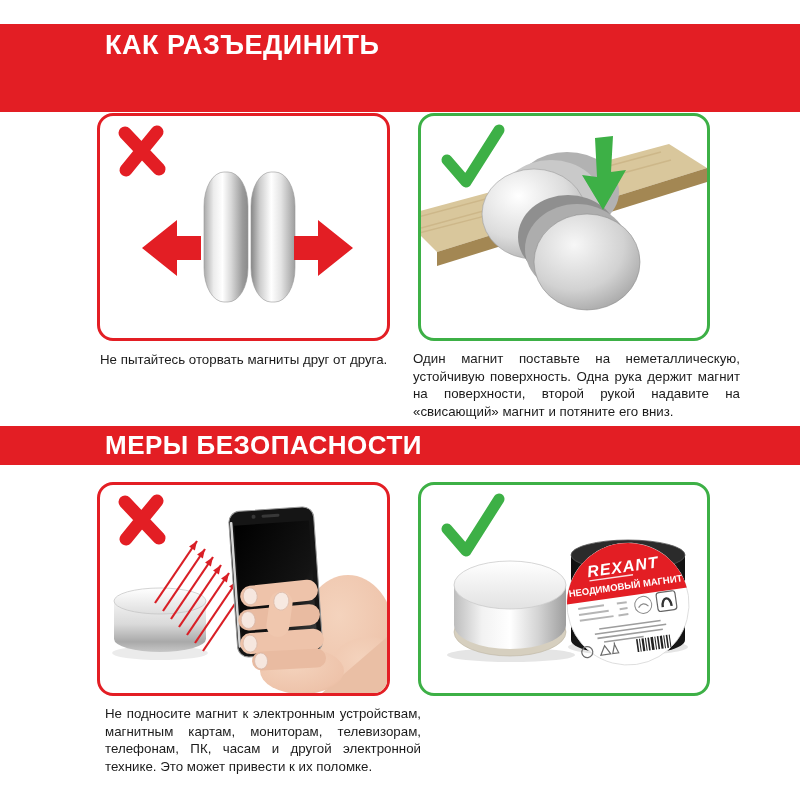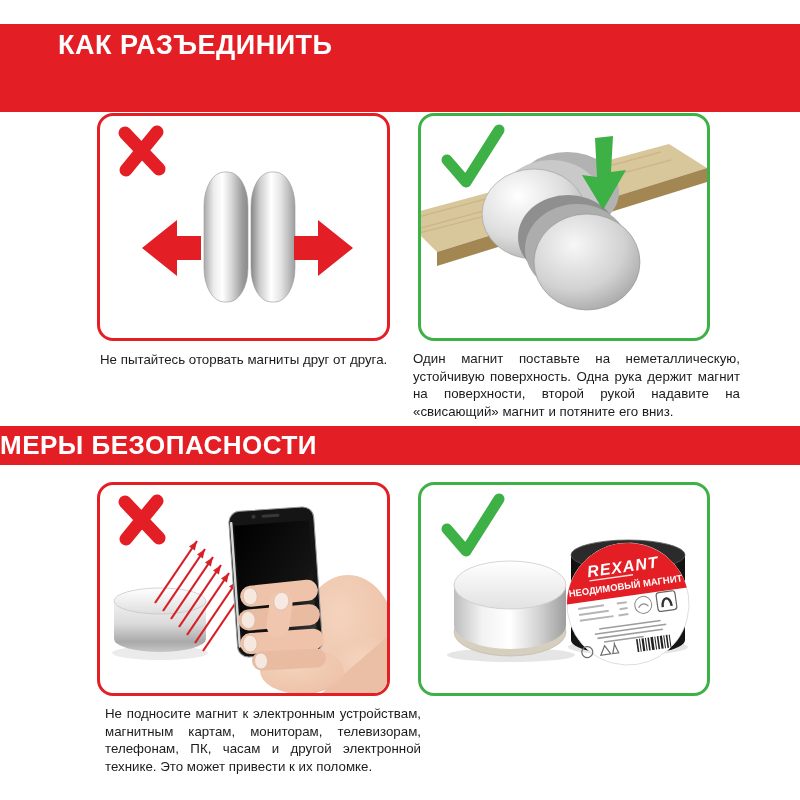--- a/index.html
+++ b/index.html
@@ -1,21 +1,21 @@
 <!DOCTYPE html>
 <html><head>
 <meta charset="utf-8">
 <style>
   html,body{margin:0;padding:0;background:#ffffff;}
   .page{position:relative;width:800px;height:800px;background:#ffffff;overflow:hidden;
         font-family:"Liberation Sans",sans-serif;}
   .banner{position:absolute;left:0;right:0;background:#e31e24;color:#ffffff;
           font-weight:bold;letter-spacing:.5px;}
-  .banner1{top:24px;height:88px;font-size:27px;line-height:31px;padding:6px 0 0 58px;box-sizing:border-box;}
-  .banner2{top:426px;height:39px;font-size:26px;line-height:39px;box-sizing:border-box;}
+  .banner1{top:24px;height:88px;font-size:27px;line-height:31px;padding:6px 0 0 105px;box-sizing:border-box;}
+  .banner2{top:426px;height:39px;font-size:26px;line-height:39px;padding-left:105px;box-sizing:border-box;}
   .panel{position:absolute;background:#ffffff;border:3px solid;border-radius:16px;overflow:hidden;}
   .panel.dont{border-color:#e31e24;}
   .panel.do{border-color:#3db046;}
   .p1{left:97px;top:113px;width:287px;height:222px;}
   .p2{left:418px;top:113px;width:286px;height:222px;}
   .p3{left:97px;top:482px;width:287px;height:208px;}
   .p4{left:418px;top:482px;width:286px;height:208px;}
   .panel svg{display:block;width:100%;height:100%;}
   .caption{position:absolute;font-size:13.3px;line-height:17.6px;color:#1b1b1b;}
   .c1{left:100px;top:351px;width:295px;}

